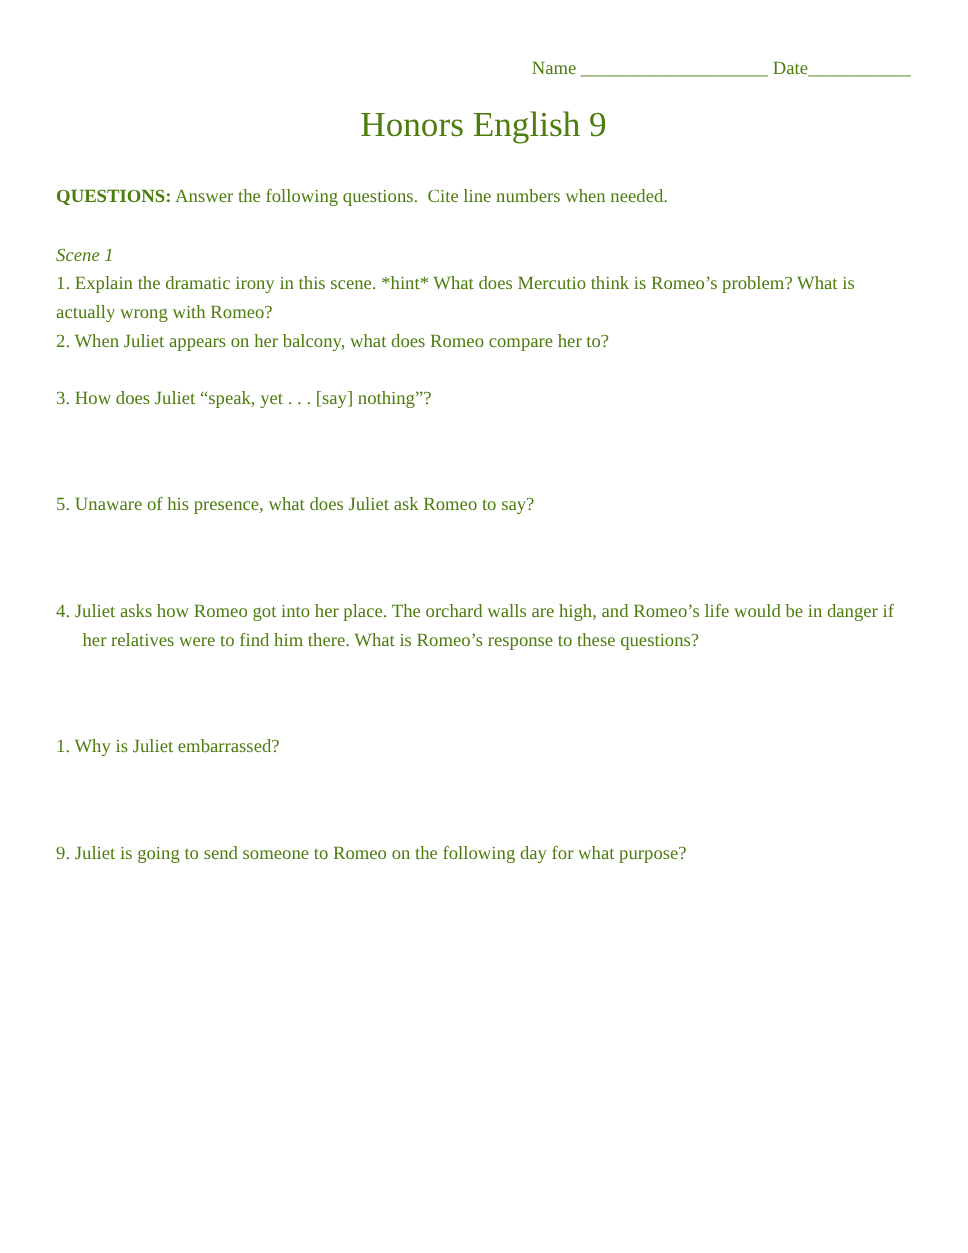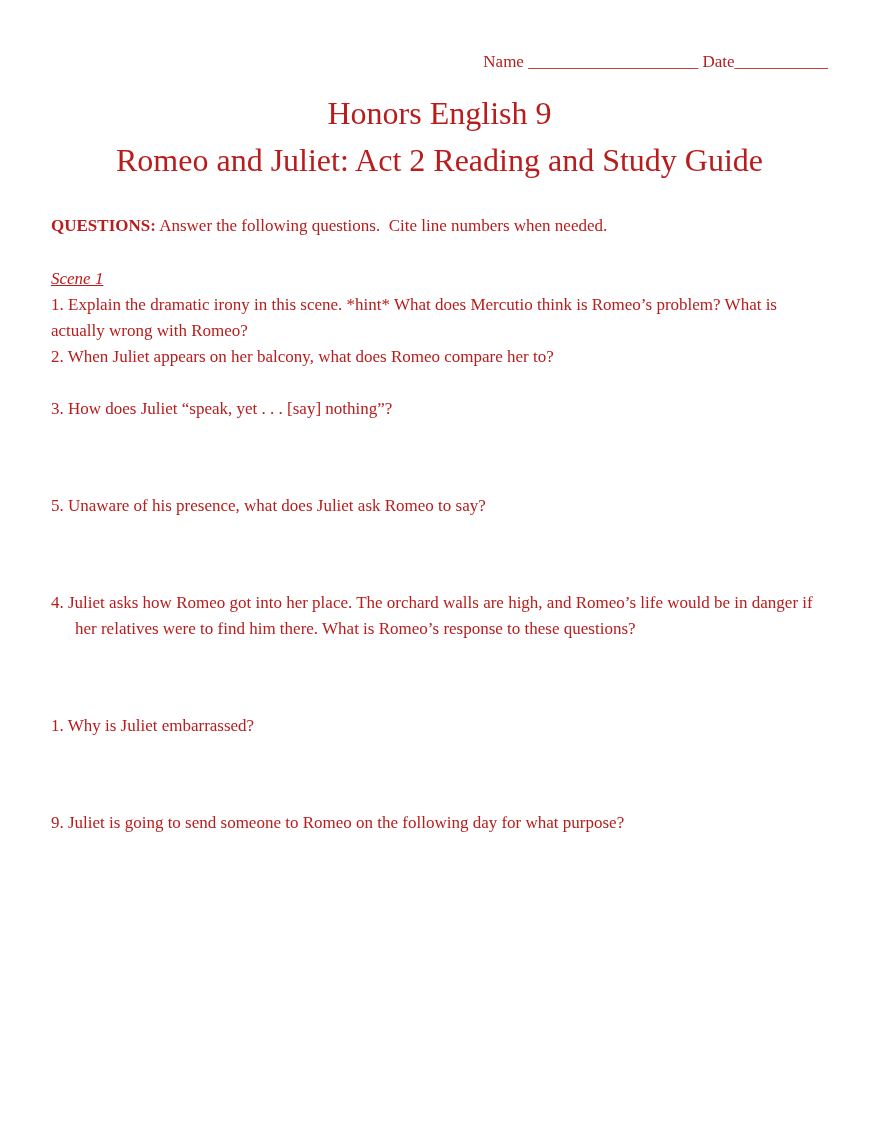--- a/index.html
+++ b/index.html
@@ -11,38 +11,38 @@
     position: relative;
     width: 880px;
     height: 1139px;
     margin: 0 auto;
     background: #ffffff;
     box-sizing: border-box;
     padding: 49px 52px 0 51px;
     font-family: "Liberation Serif", "DejaVu Serif", serif;
     font-size: 17px;
     line-height: 26px;
-    color: #b91c1c;
+    color: #4d7c0f;
     overflow: hidden;
   }
   p { margin: 0; }
   .header-line {
     text-align: right;
     white-space: pre;
   }
   .doc-title {
     text-align: center;
     font-size: 32px;
     line-height: 30px;
   }
   .title-course { margin-top: 23px; }
   .title-assignment { margin-top: 17px; }
   .instructions { margin-top: 38px; }
   .instructions .bold { font-weight: bold; }
-  .scene-heading { font-style: italic; text-decoration: underline; }
+  .scene-heading { font-style: italic; }
   .scene-suffix { font-style: normal; text-decoration: none; }
   .qtext, .itext { white-space: pre-wrap; }
   .scene1-heading { margin-top: 27px; }
   .scene2-heading { margin-top: 50px; }
   .q { margin-top: 0; }
   .gap-1 { margin-top: 26px; }
   .gap-2 { margin-top: 71px; }
   .q-hang {
     padding-left: 24px;
     text-indent: -24px;
@@ -50,21 +50,20 @@
 </style>
 </head>
 <body>
 
 <div class="page">
 
   <p class="header-line"><span>Name</span> <span>____________________</span> <span>Date</span><span>___________</span></p>
 
   <p class="doc-title title-course">Honors English 9</p>
 
-  <p class="doc-title title-assignment">Romeo and Juliet: Act 2 Reading and Study Guide</p>
 
   <p class="instructions"><span class="bold">QUESTIONS:</span> <span class="itext">Answer the following questions.  Cite line numbers when needed.</span></p>
 
   <p class="scene1-heading"><span class="scene-heading">Scene 1</span></p>
 
   <p class="q"><span class="qtext">1. Explain the dramatic irony in this scene. *hint* What does Mercutio think is Romeo’s problem? What is actually wrong with Romeo?</span></p>
 
 
   <p class="q"><span class="qtext">2. When Juliet appears on her balcony, what does Romeo compare her to?</span></p>
 

